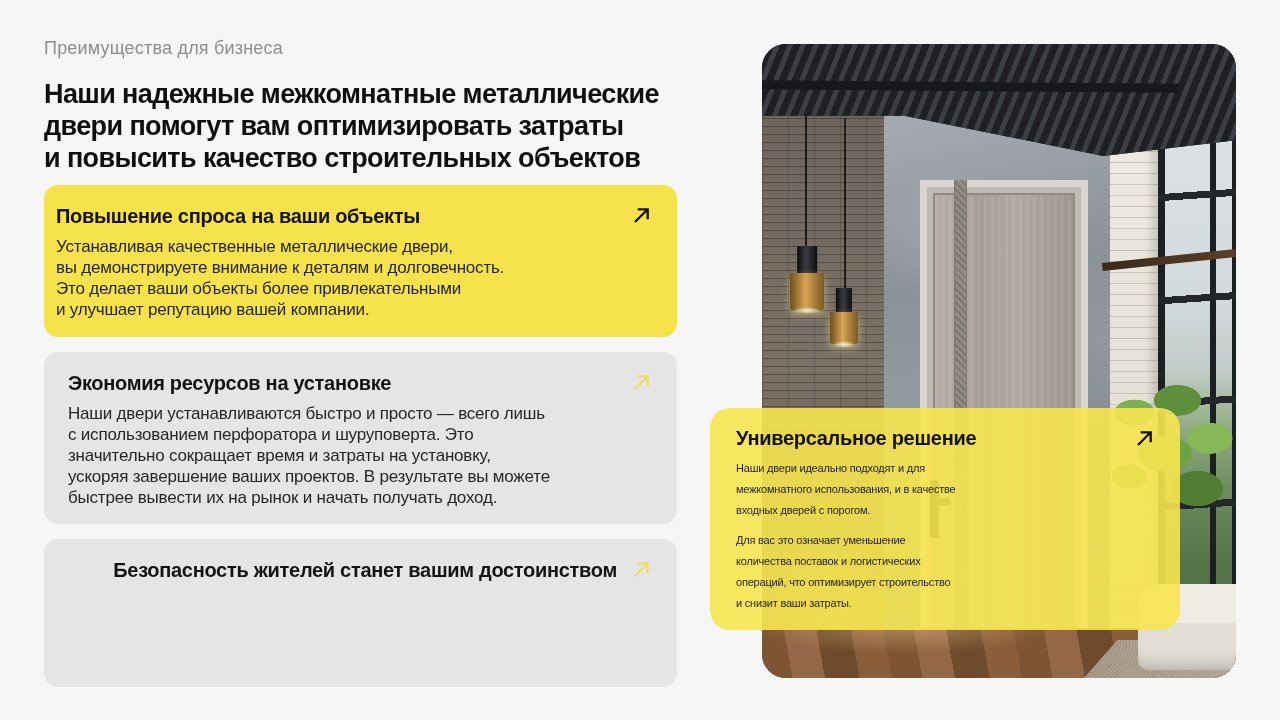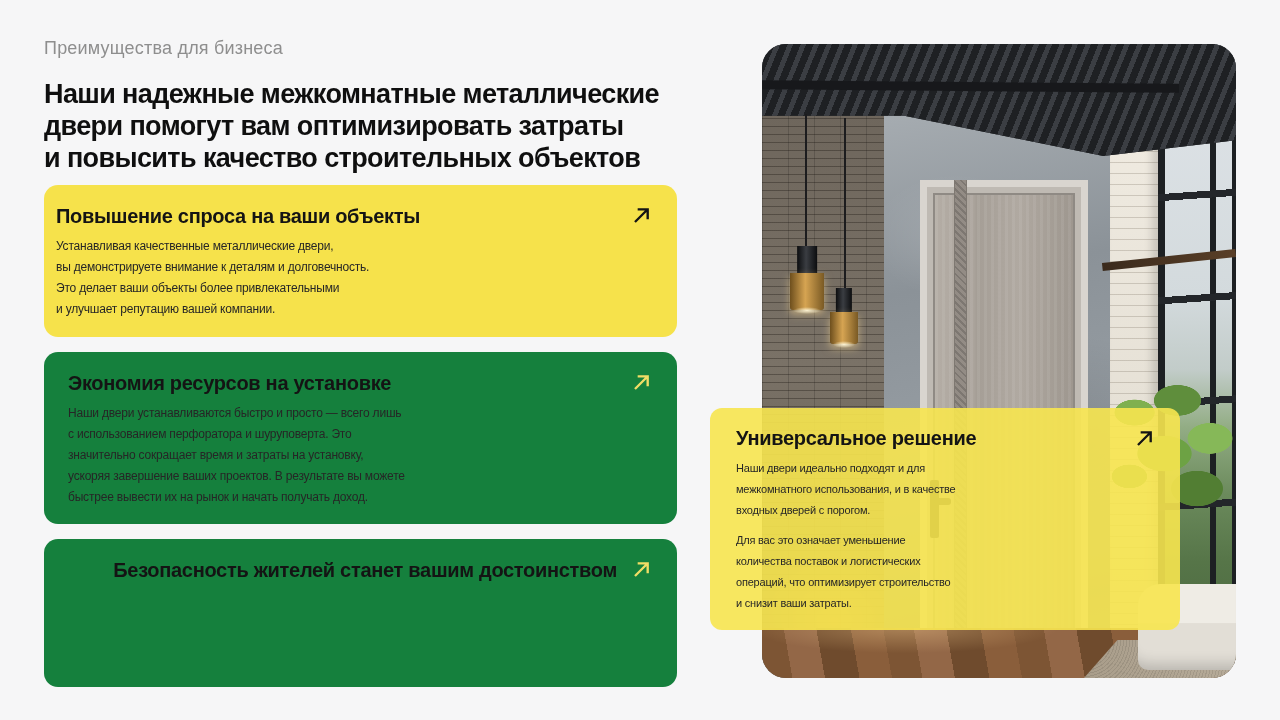--- a/index.html
+++ b/index.html
@@ -20,28 +20,28 @@
     margin:20px 0 0 0;
     font-size:27px;line-height:32px;font-weight:bold;color:#0f0f0f;
     letter-spacing:-0.6px;white-space:pre-line;
   }
   .cards{margin-top:11px;}
   .card{
     position:relative;border-radius:14px;box-sizing:border-box;
     padding:19px 60px 16px 24px;width:633px;
   }
   .card.yellow{background:#f6e24b;padding-left:12px;}
-  .card.gray{background:#15803d;}
+  .card.gray{background:#e5e5e5;}
   .card + .card{margin-top:15px;}
   .card-title{
     margin:0 0 8px 0;font-size:20px;line-height:24px;font-weight:bold;
     color:#141414;letter-spacing:-0.3px;
   }
   .card-body{
-    margin:0;font-size:12px;line-height:21px;color:#262626;
+    margin:0;font-size:17px;line-height:21px;color:#262626;
     letter-spacing:-0.2px;white-space:pre-line;
   }
   .card-arrow{position:absolute;right:22px;top:17px;width:27px;height:27px;}
   .card-arrow svg{display:block;width:100%;height:100%;}
   .arrow-dark{stroke:#141414;}
   .arrow-yellow{stroke:#f0dd66;}
   #card-1{min-height:152px;}
   #card-2{min-height:168px;}
   #card-3{min-height:148px;text-align:right;}
 
@@ -155,21 +155,21 @@
   .ph-sofa{
     left:376px;top:540px;width:98px;height:86px;
     background:linear-gradient(180deg,#efece5 0 45%,#e2ded6 46% 100%);
     border-radius:22px 0 0 10px;
     box-shadow:inset 0 -18px 14px -12px rgba(0,0,0,.18);
   }
 
   
   .overlay-card{
     position:absolute;left:710px;top:408px;width:470px;height:222px;
-    box-sizing:border-box;border-radius:12px;
+    box-sizing:border-box;border-radius:20px;
     background:rgba(247,229,79,.9);
     padding:18px 60px 16px 26px;z-index:5;
   }
   .overlay-card .card-title{margin-bottom:8px;}
   .overlay-card .card-body{font-size:11px;}
   .overlay-card .p1{margin-bottom:9px;}
 </style>
 </head>
 <body>
 

